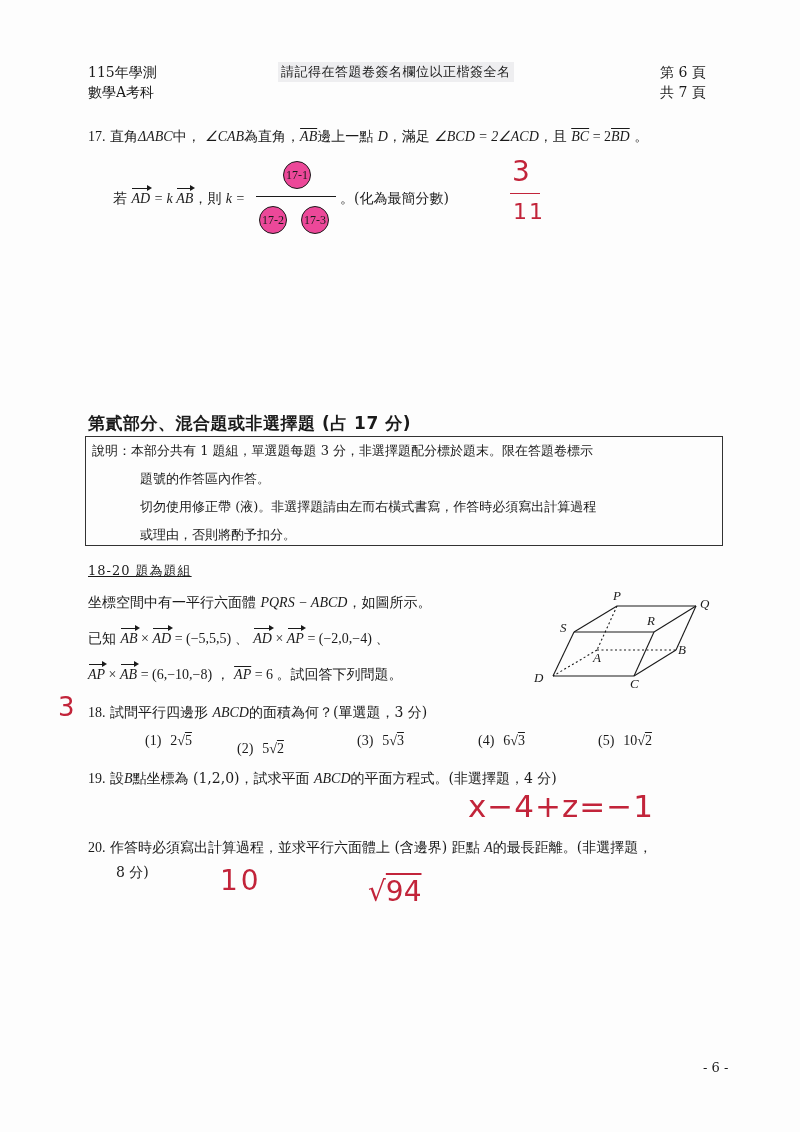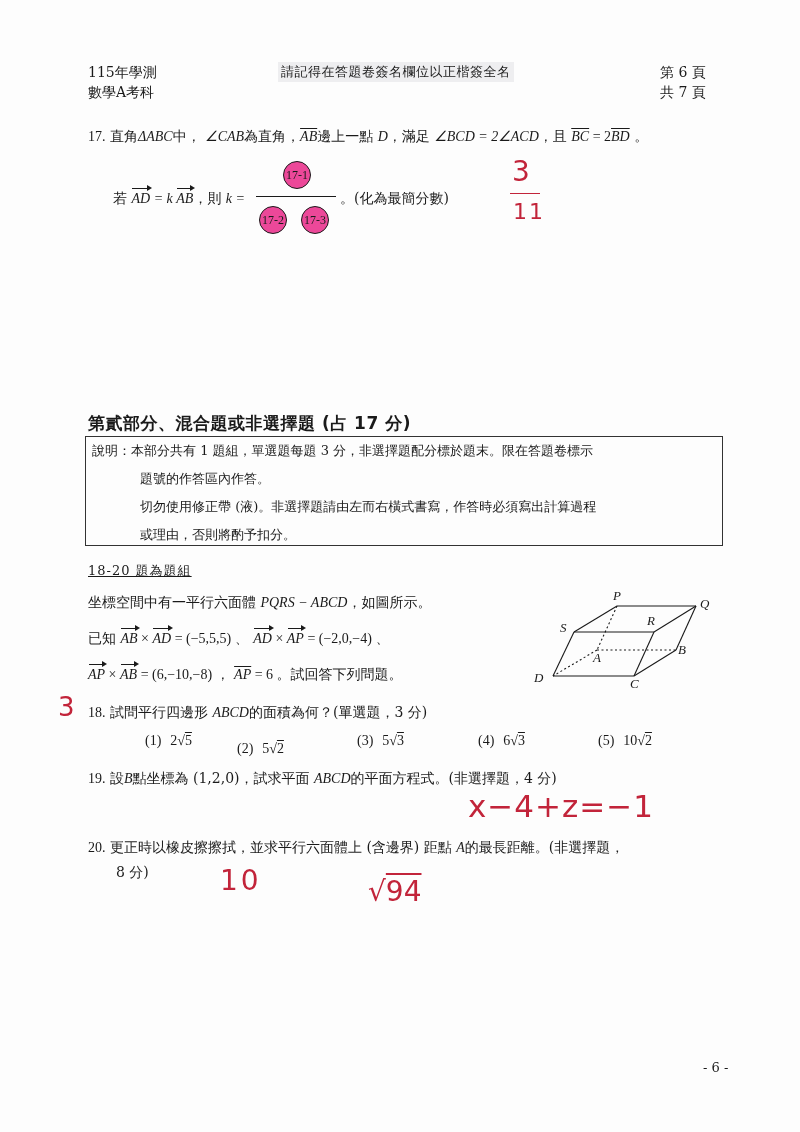--- a/index.html
+++ b/index.html
@@ -164,21 +164,21 @@
 
 <div class="abs q" style="left:88px; top:768px;">
   <span class="rm">19.</span>
   <span>設</span><span class="it">B</span><span>點坐標為 (1,2,0)，試求平面</span>
   <span class="it">ABCD</span><span>的平面方程式。(非選擇題，4 分)</span>
 </div>
 <div class="abs hand" style="left:468px; top:792px; font-size:31px; line-height:28px; letter-spacing:1px;">x−4+z=−1</div>
 
 <div class="abs q" style="left:88px; top:837px;">
   <span class="rm">20.</span>
-  <span>更正時以橡皮擦擦拭，並求平行六面體上 (含邊界) 距點</span>
+  <span>作答時必須寫出計算過程，並求平行六面體上 (含邊界) 距點</span>
   <span class="it">A</span><span>的最長距離。(非選擇題，</span>
 </div>
 <div class="abs q" style="left:116px; top:862px;">8 分)</div>
 
 <div class="abs hand" style="left:220px; top:866px; font-size:28px; line-height:30px; letter-spacing:3px;">10</div>
 <div class="abs hand" style="left:368px; top:876px; font-size:28px; line-height:32px;">
   <span>√</span><span style="text-decoration: overline;">94</span>
 </div>
 
 <div class="abs page-num">- 6 -</div>

